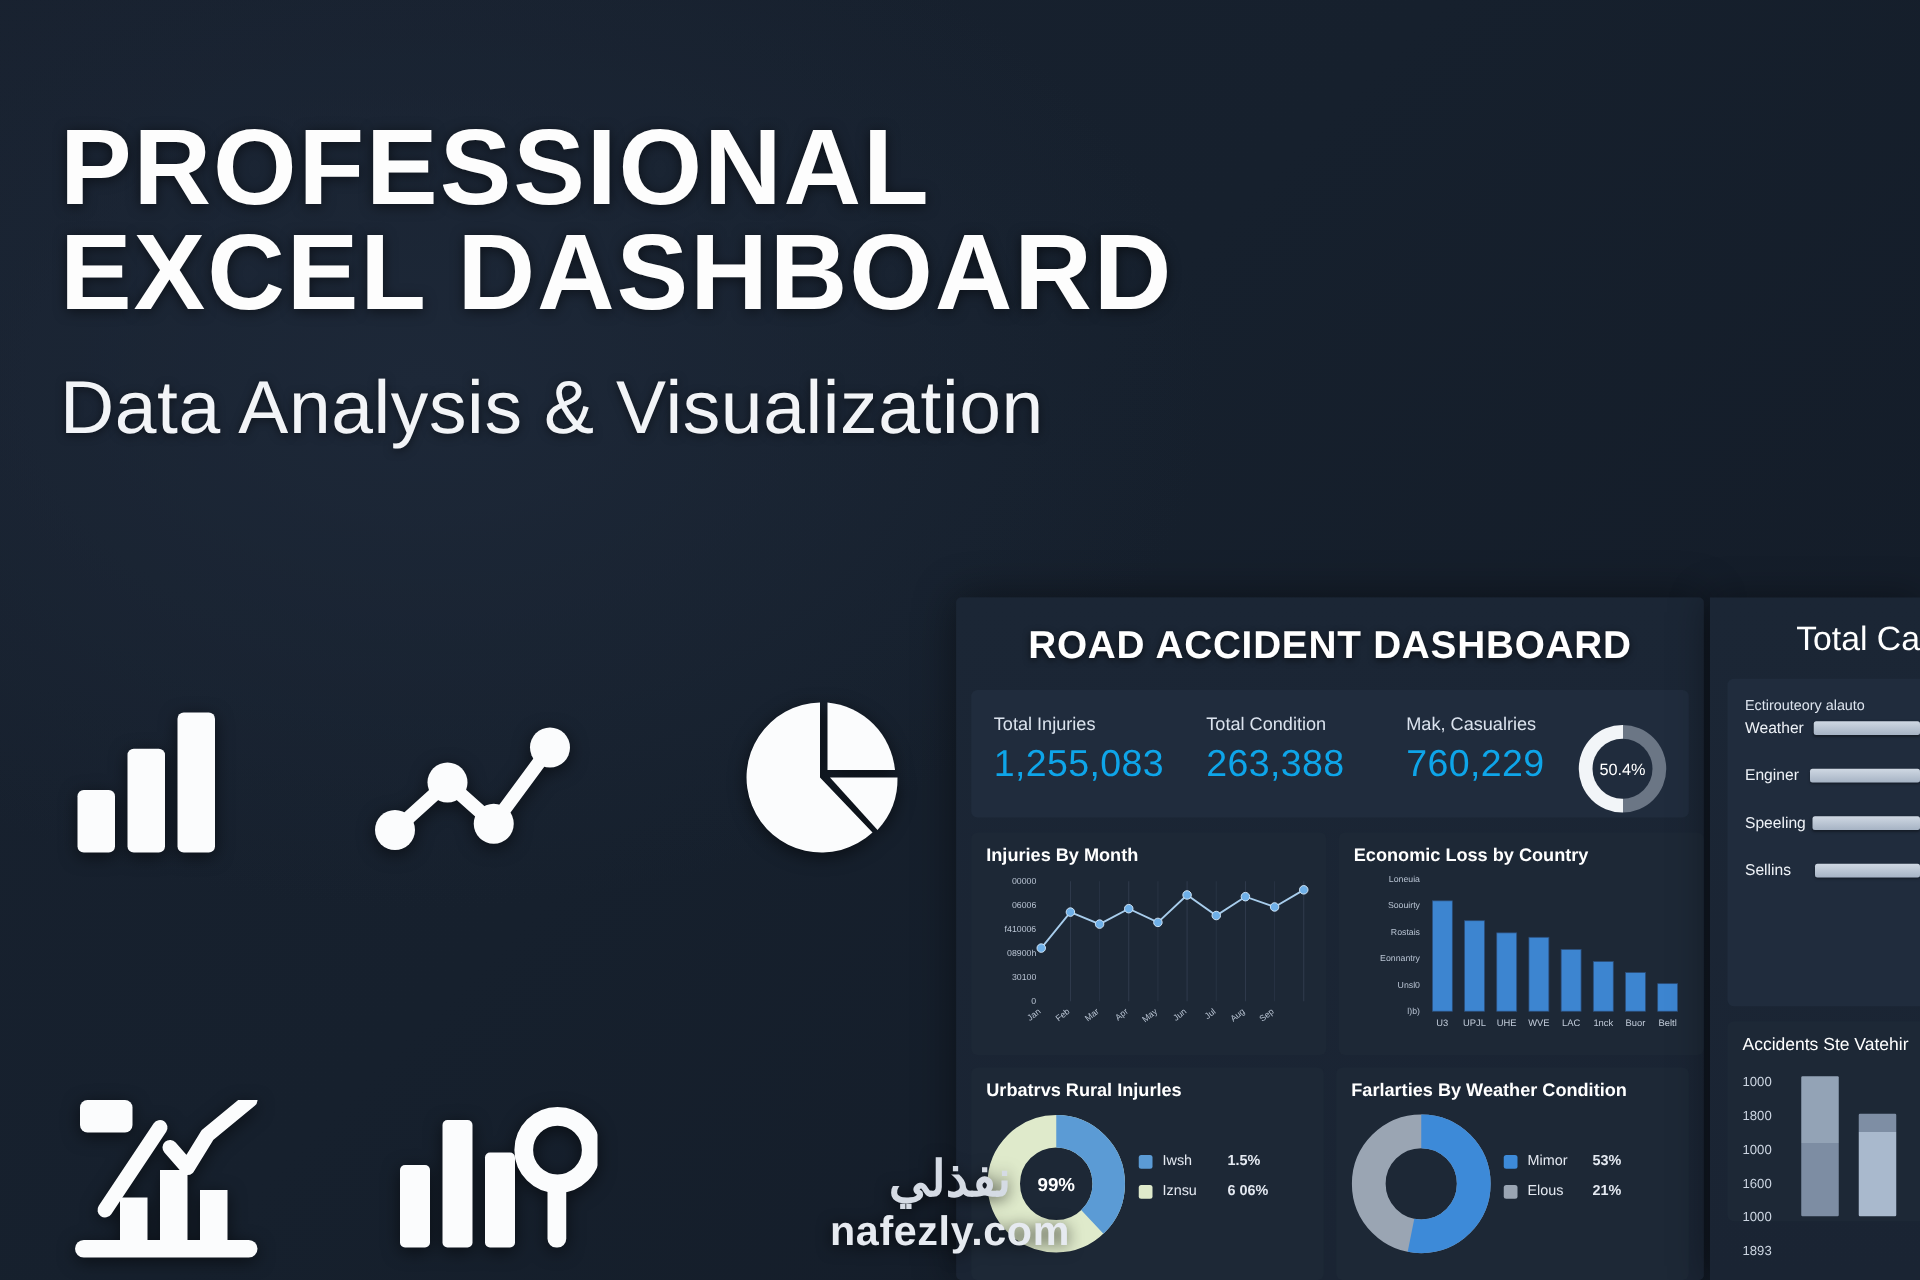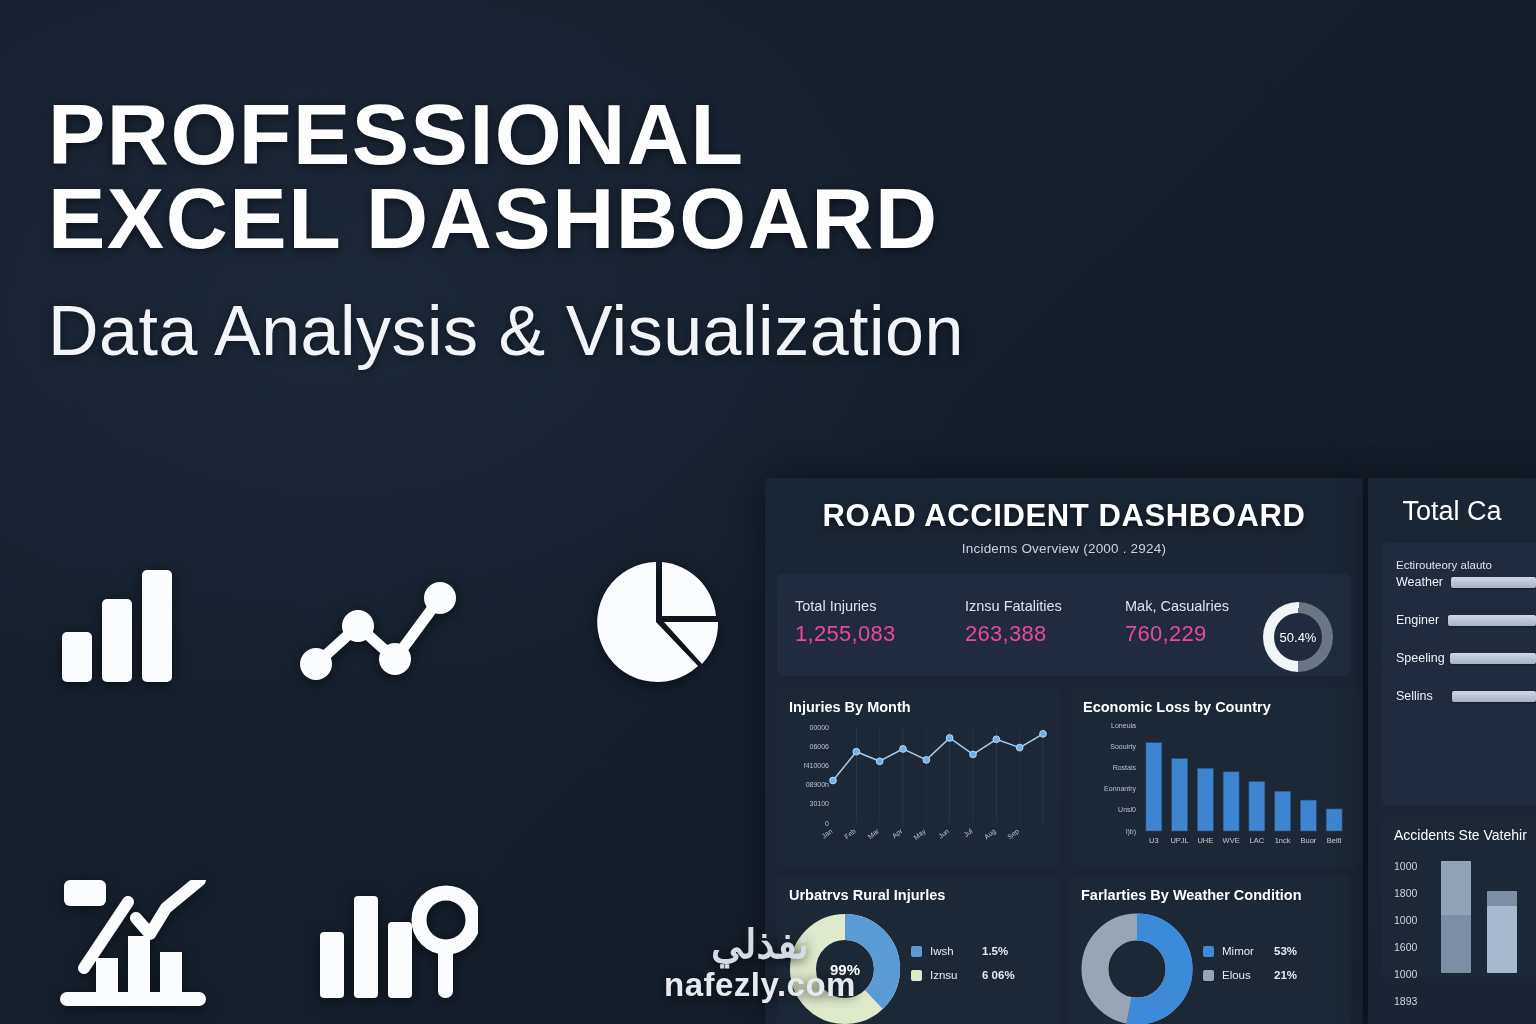--- a/index.html
+++ b/index.html
@@ -18,21 +18,21 @@
 
   
   .promo{ position:absolute; left:48px; top:92px; width:1150px; }
   .promo h1{
     font-size:86px; line-height:0.98; font-weight:700;
     letter-spacing:1.5px; color:#fdfdfd;
     text-shadow:0 2px 10px rgba(0,0,0,.55);
   }
   .promo h1 .l2{ display:block; }
   .promo .sub{
-    margin-top:30px; font-size:70px; font-weight:400; color:#f2f4f7;
+    margin-top:30px; font-size:60px; font-weight:400; color:#f2f4f7;
     letter-spacing:.5px; text-shadow:0 2px 8px rgba(0,0,0,.5);
   }
 
   
   .icons-row{ position:absolute; display:flex; align-items:flex-end; }
   .icons-top{ left:58px; top:560px; gap:110px; }
   .icons-bot{ left:58px; top:880px; gap:110px; }
   .ico{ filter:drop-shadow(0 3px 7px rgba(0,0,0,.55)); }
 
   
@@ -49,21 +49,21 @@
   }
   .dash-head .s{ font-size:13.5px; color:#c9d3e0; margin-top:7px; letter-spacing:.2px; }
 
   .kpi-card{
     margin:14px 12px 0; background:#202c3d; border-radius:5px;
     padding:14px 18px 20px; display:flex; align-items:center;
     position:relative; height:102px;
   }
   .kpi{ flex:0 0 auto; }
   .kpi .lab{ font-size:14.5px; color:#dbe3ee; font-weight:400; }
-  .kpi .val{ font-size:22px; font-weight:500; color:#ec4899; margin-top:7px; letter-spacing:.3px; }
+  .kpi .val{ font-size:30px; font-weight:500; color:#0ea5e9; margin-top:7px; letter-spacing:.3px; }
   .kpi.k1{ width:170px; } .kpi.k2{ width:160px; } .kpi.k3{ width:170px; }
   .gauge{ position:absolute; right:18px; top:28px; width:70px; height:70px; }
   .gauge .ring{
     width:70px; height:70px; border-radius:50%;
     background:conic-gradient(from 180deg,#f2f5f8 0deg 181deg,#6b7685 181deg 360deg);
     display:flex; align-items:center; justify-content:center;
   }
   .gauge .hole{
     width:48px; height:48px; border-radius:50%; background:#202c3d;
     display:flex; align-items:center; justify-content:center;
@@ -92,21 +92,21 @@
   .sw{ width:11px; height:11px; border-radius:2px; margin-right:8px; }
   .lname{ width:52px; }
   .lval{ font-weight:600; }
 
   
   .side{
     position:absolute; left:1368px; top:478px; width:168px; height:546px;
     background:linear-gradient(180deg,#1b2635 0%,#1a2433 100%);
     overflow:hidden; box-shadow:0 0 30px rgba(0,0,0,.4);
   }
-  .side-head{ padding:18px 16px 10px; text-align:center; }
+  .side-head{ padding:18px 0 10px; text-align:right; }
   .side-head .t{ font-size:27px; font-weight:500; color:#fff; white-space:nowrap; }
   .side-card{
     margin:6px 0 0 14px; background:#202c3d; border-radius:5px 0 0 5px;
     padding:16px 0 18px 14px; height:262px;
   }
   .side-note{ font-size:11.5px; color:#dde4ee; margin-bottom:4px; white-space:nowrap; }
   .hrow{ display:flex; align-items:center; margin-bottom:24px; }
   .hlab{ font-size:12.5px; color:#eef2f7; width:74px; white-space:nowrap; }
   .hbar{ height:11px; background:linear-gradient(180deg,#cfd8e3,#a6b3c4);
          border-radius:2px; box-shadow:0 1px 2px rgba(0,0,0,.35); }
@@ -191,30 +191,29 @@
 
   <div class="wm">
     <div class="ar">نفذلي</div>
     <div class="en">nafezly.com</div>
   </div>
 
   <div class="dash">
 
     <div class="dash-head">
       <div class="t">ROAD ACCIDENT DASHBOARD</div>
-      <div class="s">Incidems Overview (2000 . 2924)</div>
     </div>
 
     <div class="kpi-card">
       <div class="kpi k1">
         <div class="lab">Total Injuries</div>
         <div class="val">1,255,083</div>
       </div>
       <div class="kpi k2">
-        <div class="lab">Iznsu Fatalities</div>
+        <div class="lab">Total Condition</div>
         <div class="val">263,388</div>
       </div>
       <div class="kpi k3">
         <div class="lab">Mak, Casualries</div>
         <div class="val">760,229</div>
       </div>
       <div class="gauge">
         <div class="ring">
           <div class="hole">50.4%</div>
         </div>

